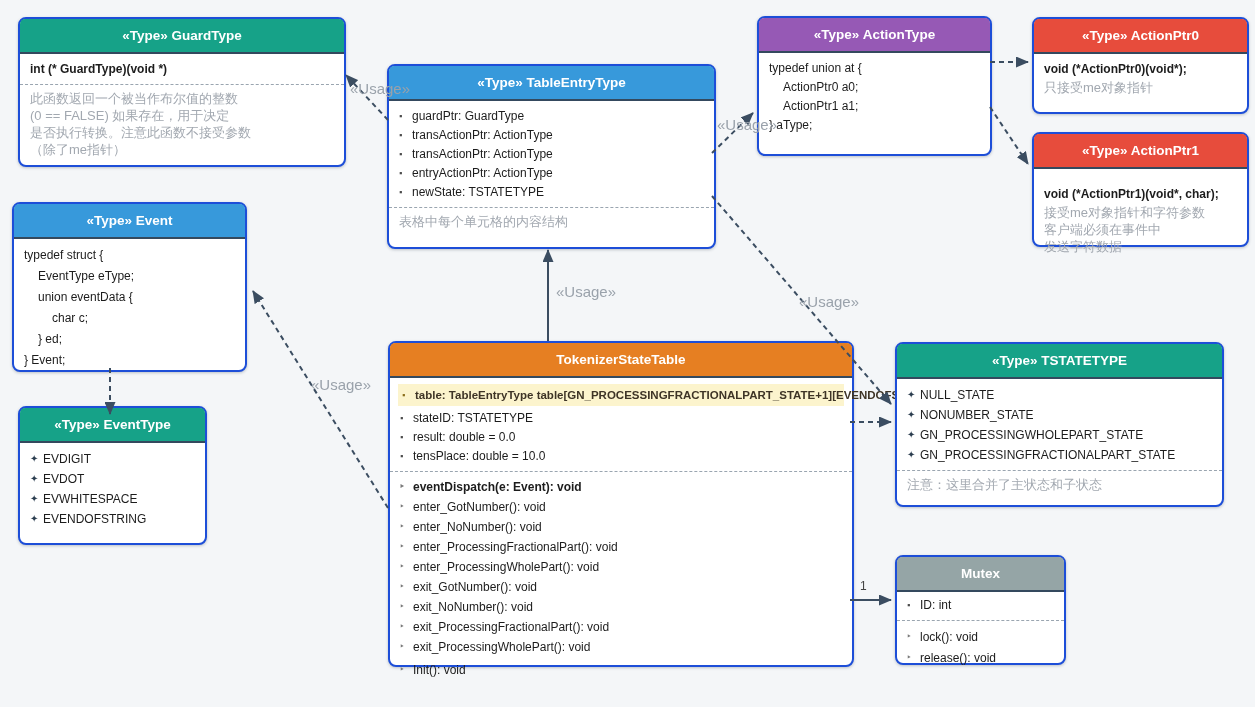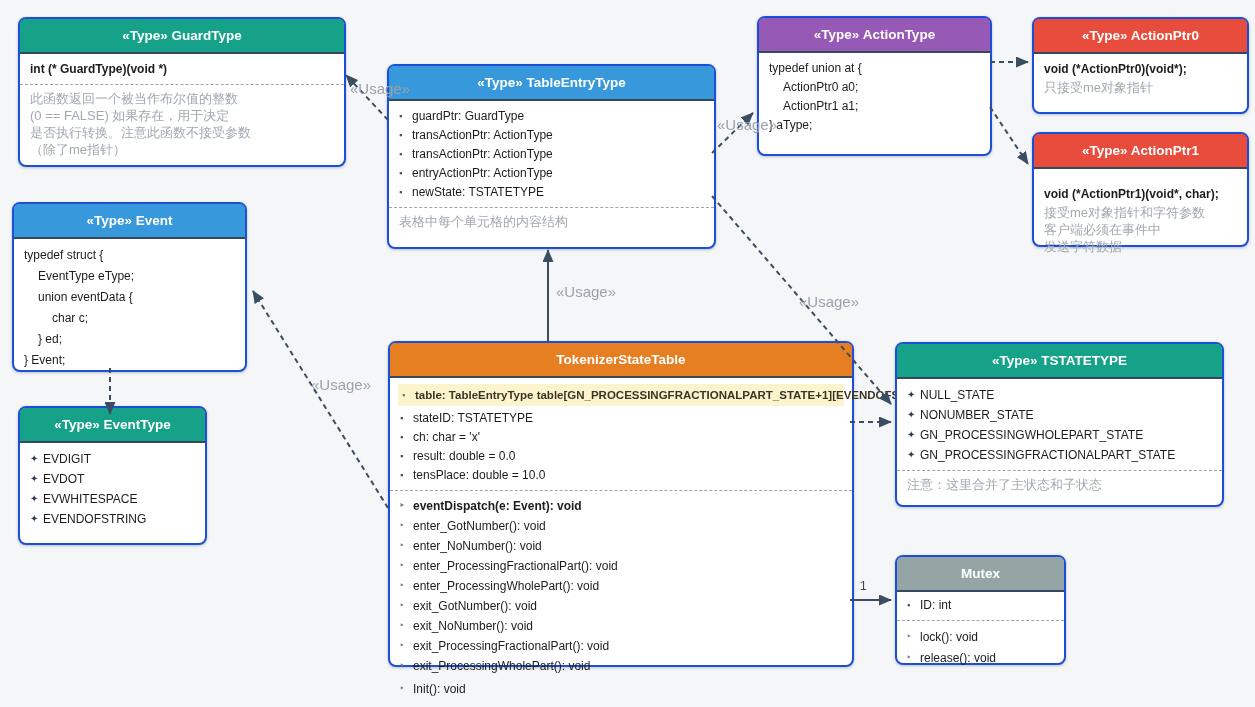--- a/index.html
+++ b/index.html
@@ -104,21 +104,20 @@
       <div class="row note">客户端必须在事件中</div>
       <div class="row note">发送字符数据</div>
     </div>
   </div>
 
   <div class="uml-box" style="left:388px;top:341px;width:462px;height:322px">
     <div class="hdr orange">TokenizerStateTable</div>
     <div class="body" style="padding-top:2px">
       <div class="hl"><span class="bullet" style="color:#8a6d1a">▪</span><span>table: TableEntryType table[GN_PROCESSINGFRACTIONALPART_STATE+1][EVENDOFSTRING+1]</span></div>
       <div class="row"><span class="bullet">▪</span><span>stateID: TSTATETYPE</span></div>
-      <div class="row"><span class="bullet">▪</span><span>ch: char = 'x'</span></div>
       <div class="row"><span class="bullet">▪</span><span>result: double = 0.0</span></div>
       <div class="row"><span class="bullet">▪</span><span>tensPlace: double = 10.0</span></div>
       <div class="sep"></div>
       <div class="row bold"><span class="bullet b-m">‣</span><span>eventDispatch(e: Event): void</span></div>
       <div class="row"><span class="bullet b-m">‣</span><span>enter_GotNumber(): void</span></div>
       <div class="row"><span class="bullet b-m">‣</span><span>enter_NoNumber(): void</span></div>
       <div class="row"><span class="bullet b-m">‣</span><span>enter_ProcessingFractionalPart(): void</span></div>
       <div class="row"><span class="bullet b-m">‣</span><span>enter_ProcessingWholePart(): void</span></div>
       <div class="row"><span class="bullet b-m">‣</span><span>exit_GotNumber(): void</span></div>
       <div class="row"><span class="bullet b-m">‣</span><span>exit_NoNumber(): void</span></div>

